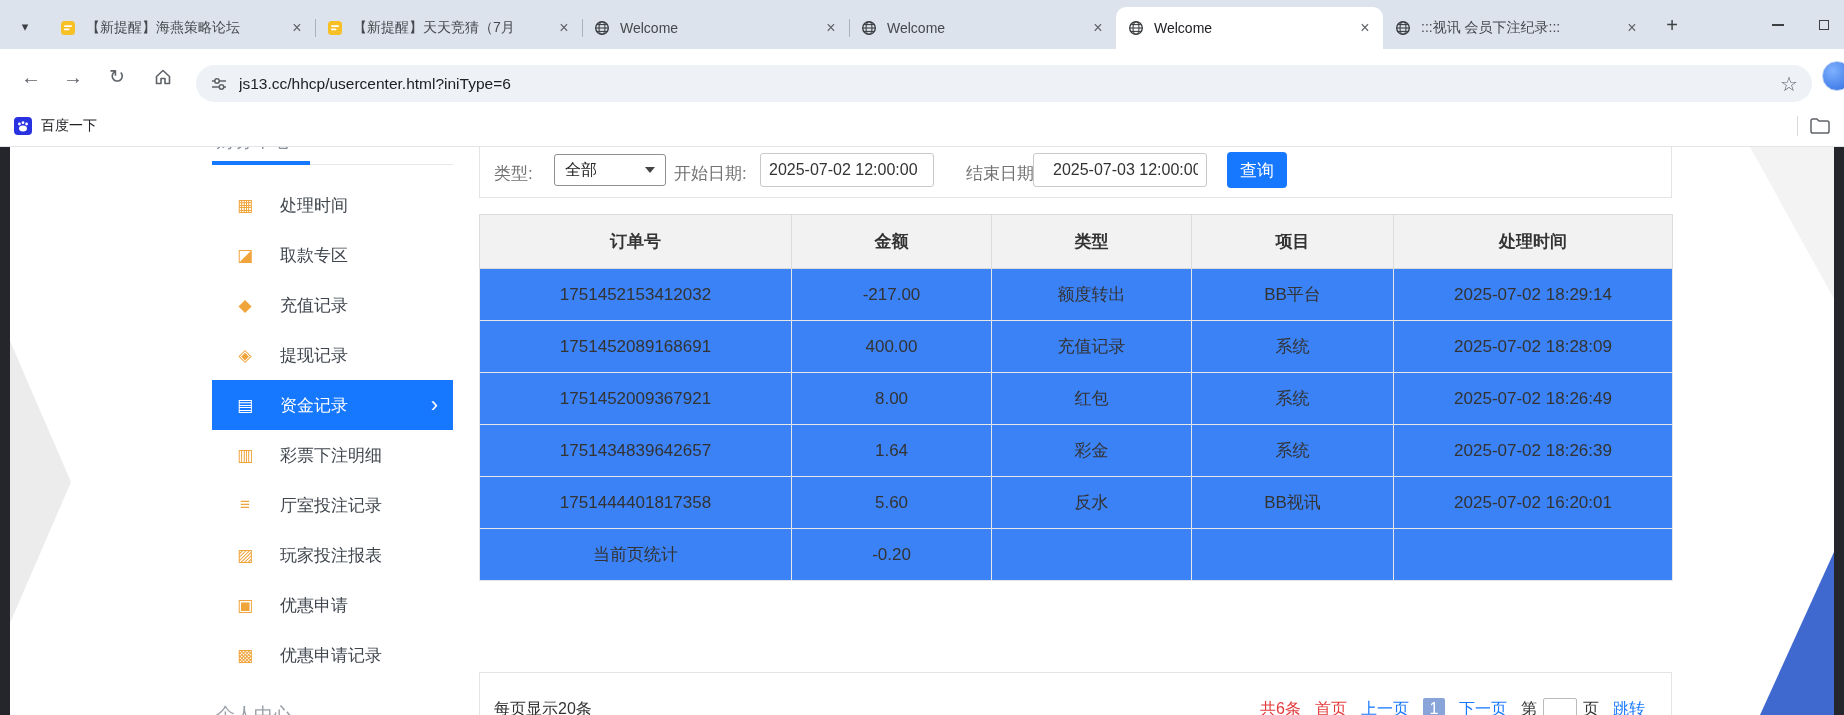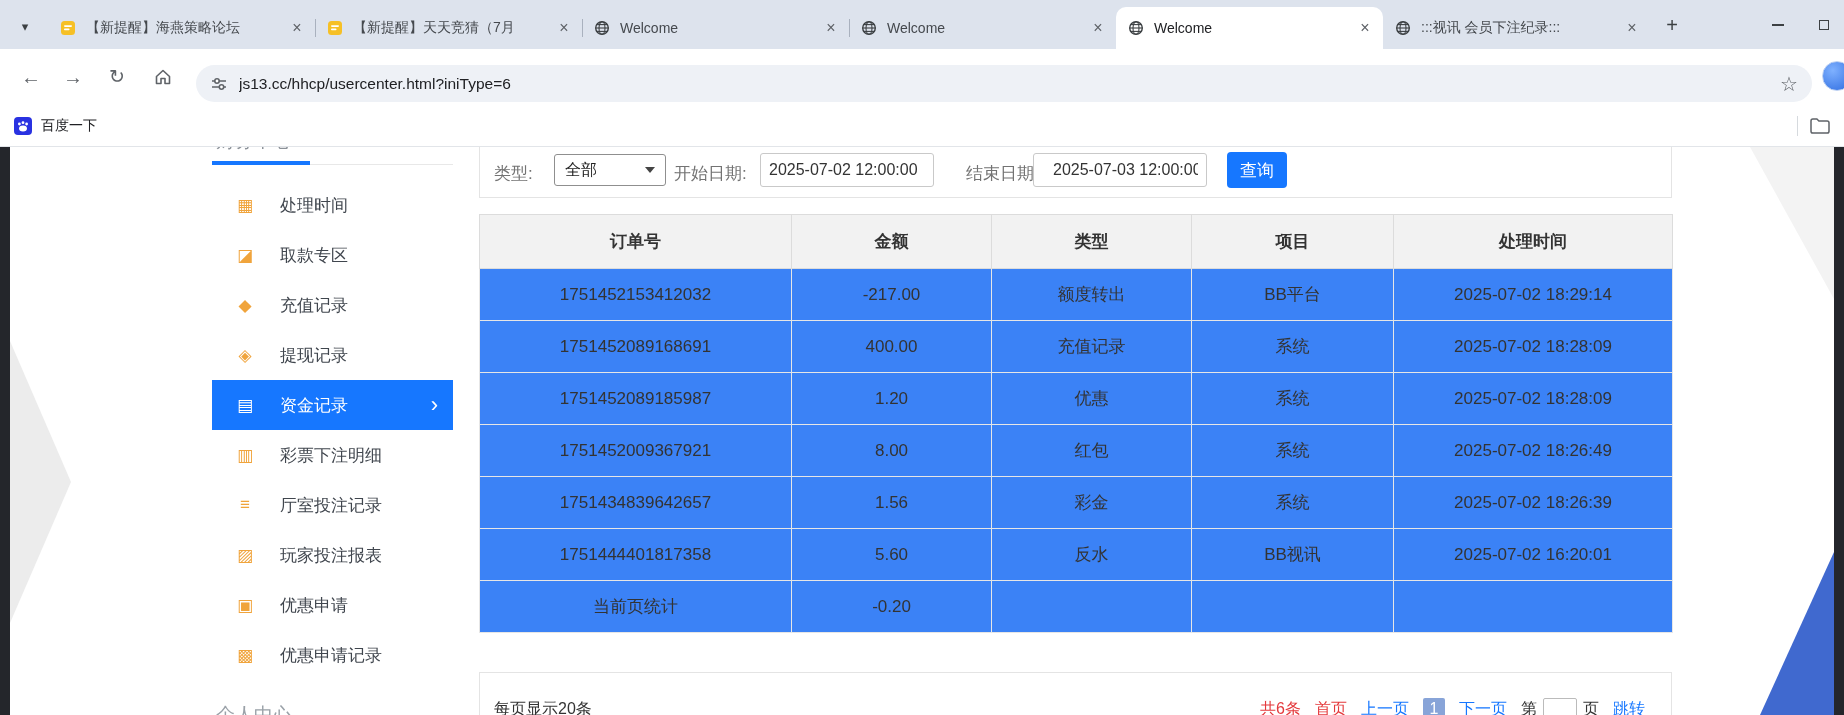--- a/index.html
+++ b/index.html
@@ -317,36 +317,29 @@
         <td>2025-07-02 18:29:14</td>
       </tr>
       <tr>
         <td>1751452089168691</td>
         <td>400.00</td>
         <td>充值记录</td>
         <td>系统</td>
         <td>2025-07-02 18:28:09</td>
       </tr>
       <tr>
-        <td>1751452089185987</td>
-        <td>1.20</td>
-        <td>优惠</td>
-        <td>系统</td>
-        <td>2025-07-02 18:28:09</td>
-      </tr>
-      <tr>
         <td>1751452009367921</td>
         <td>8.00</td>
         <td>红包</td>
         <td>系统</td>
         <td>2025-07-02 18:26:49</td>
       </tr>
       <tr>
         <td>1751434839642657</td>
-        <td>1.56</td>
+        <td>1.64</td>
         <td>彩金</td>
         <td>系统</td>
         <td>2025-07-02 18:26:39</td>
       </tr>
       <tr>
         <td>1751444401817358</td>
         <td>5.60</td>
         <td>反水</td>
         <td>BB视讯</td>
         <td>2025-07-02 16:20:01</td>

